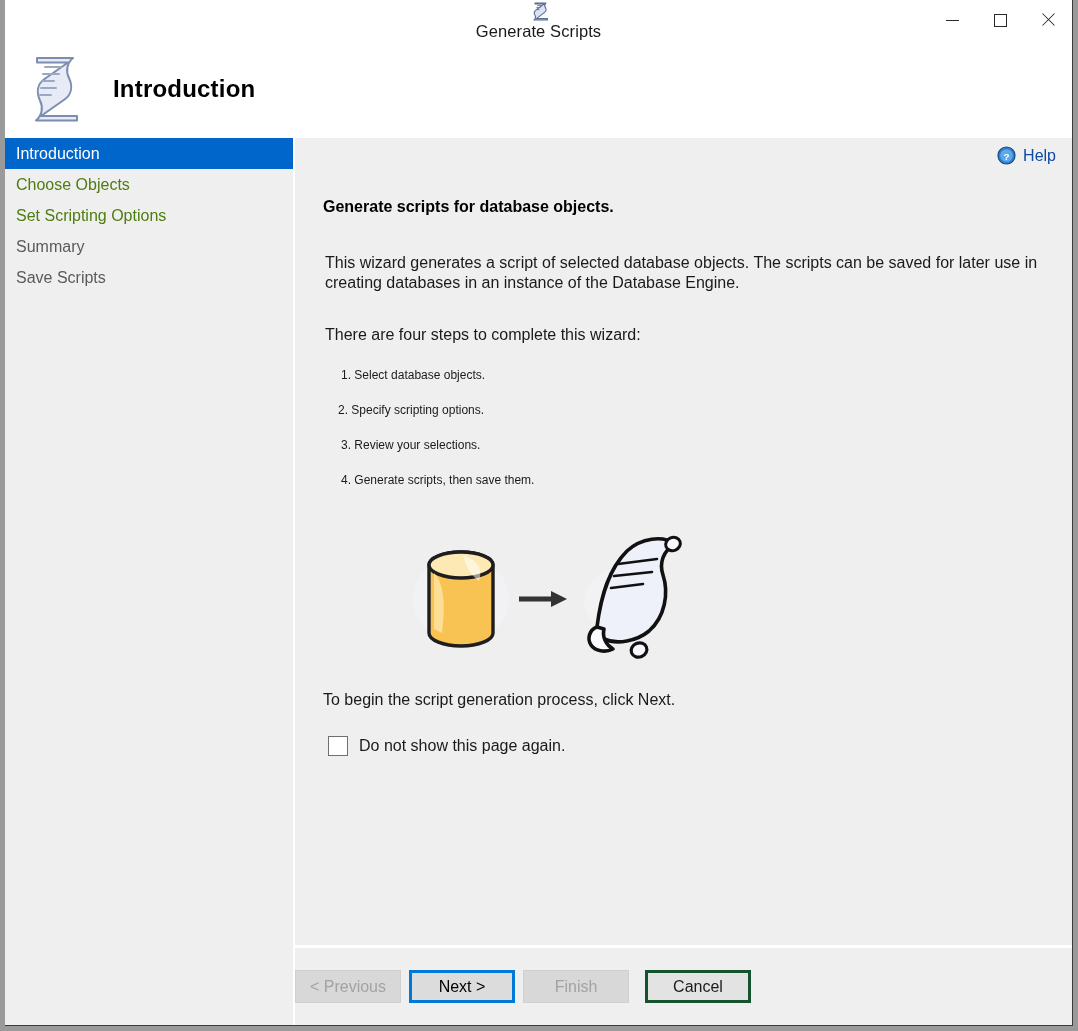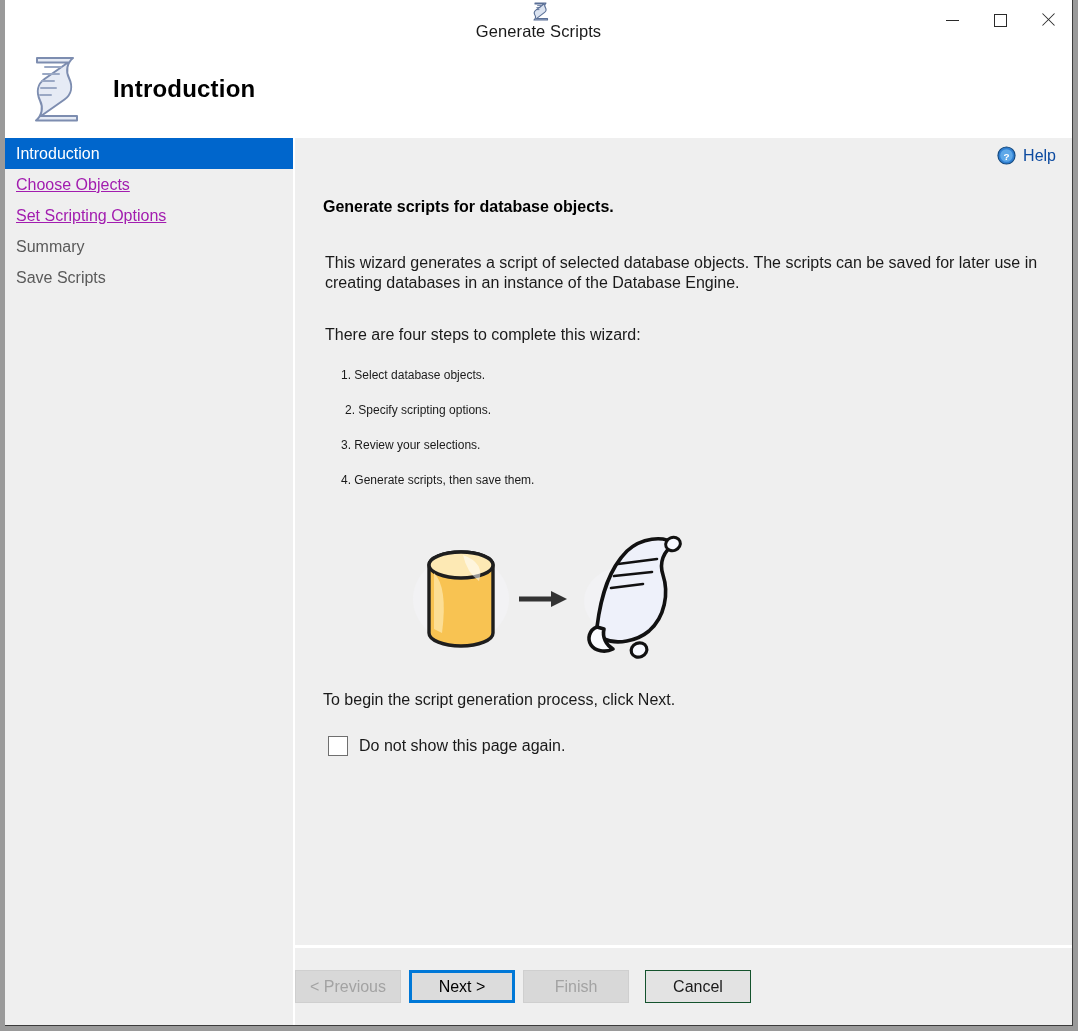--- a/index.html
+++ b/index.html
@@ -137,21 +137,21 @@
     align-items: center;
     padding-left: 11px;
     font-size: 16px;
     box-sizing: border-box;
     cursor: default;
   }
   .side-item.selected {
     background: #0066cc;
     color: #ffffff;
   }
-  .side-item.enabled { color: #a21caf; text-decoration: underline; }
+  .side-item.enabled { color: #4d7c0f; }
   .side-item.disabled { color: #5a5a5a; }
 
   .gap-col {
     width: 2px;
     min-width: 2px;
     background: #ffffff;
   }
 
   .content-wrap {
     flex: 1 1 auto;
@@ -202,21 +202,21 @@
     font-size: 16px;
     color: #1a1a1a;
     margin: 32px 0 0 2px;
   }
   .steps { margin: 24px 0 0 0; padding: 0; list-style: none; }
   .step {
     font-size: 12px;
     color: #1a1a1a;
     margin: 0 0 21px 18px;
   }
-  .step.indent { margin-left: 22px; }
+  .step.indent { margin-left: 15px; }
 
   .illustration {
     margin: 46px 0 0 0;
     width: 100%;
     display: flex;
     justify-content: flex-start;
     padding-left: 78px;
     box-sizing: border-box;
   }
   .illus-svg { width: 300px; height: 130px; display: block; }
@@ -282,21 +282,21 @@
   .btn.disabled {
     color: #a3a3a3;
     border-color: #cfcfcf;
     background: #d8d8d8;
   }
   .btn.focused {
     border: 3px solid #0078d7;
     background: #dcdcdc;
     color: #000;
   }
-  .btn.enabled { background: #e3e3e3; border: 1px solid #14532d; }
+  .btn.enabled { background: #e3e3e3; border: 3px solid #14532d; }
   .btn.cancel { margin-left: 8px; }
 </style>
 </head>
 <body>
 
 <div id="screen">
   <div class="window">
 
     <div class="titlebar">
       <svg class="titlebar-icon" viewBox="0 0 22 22">

